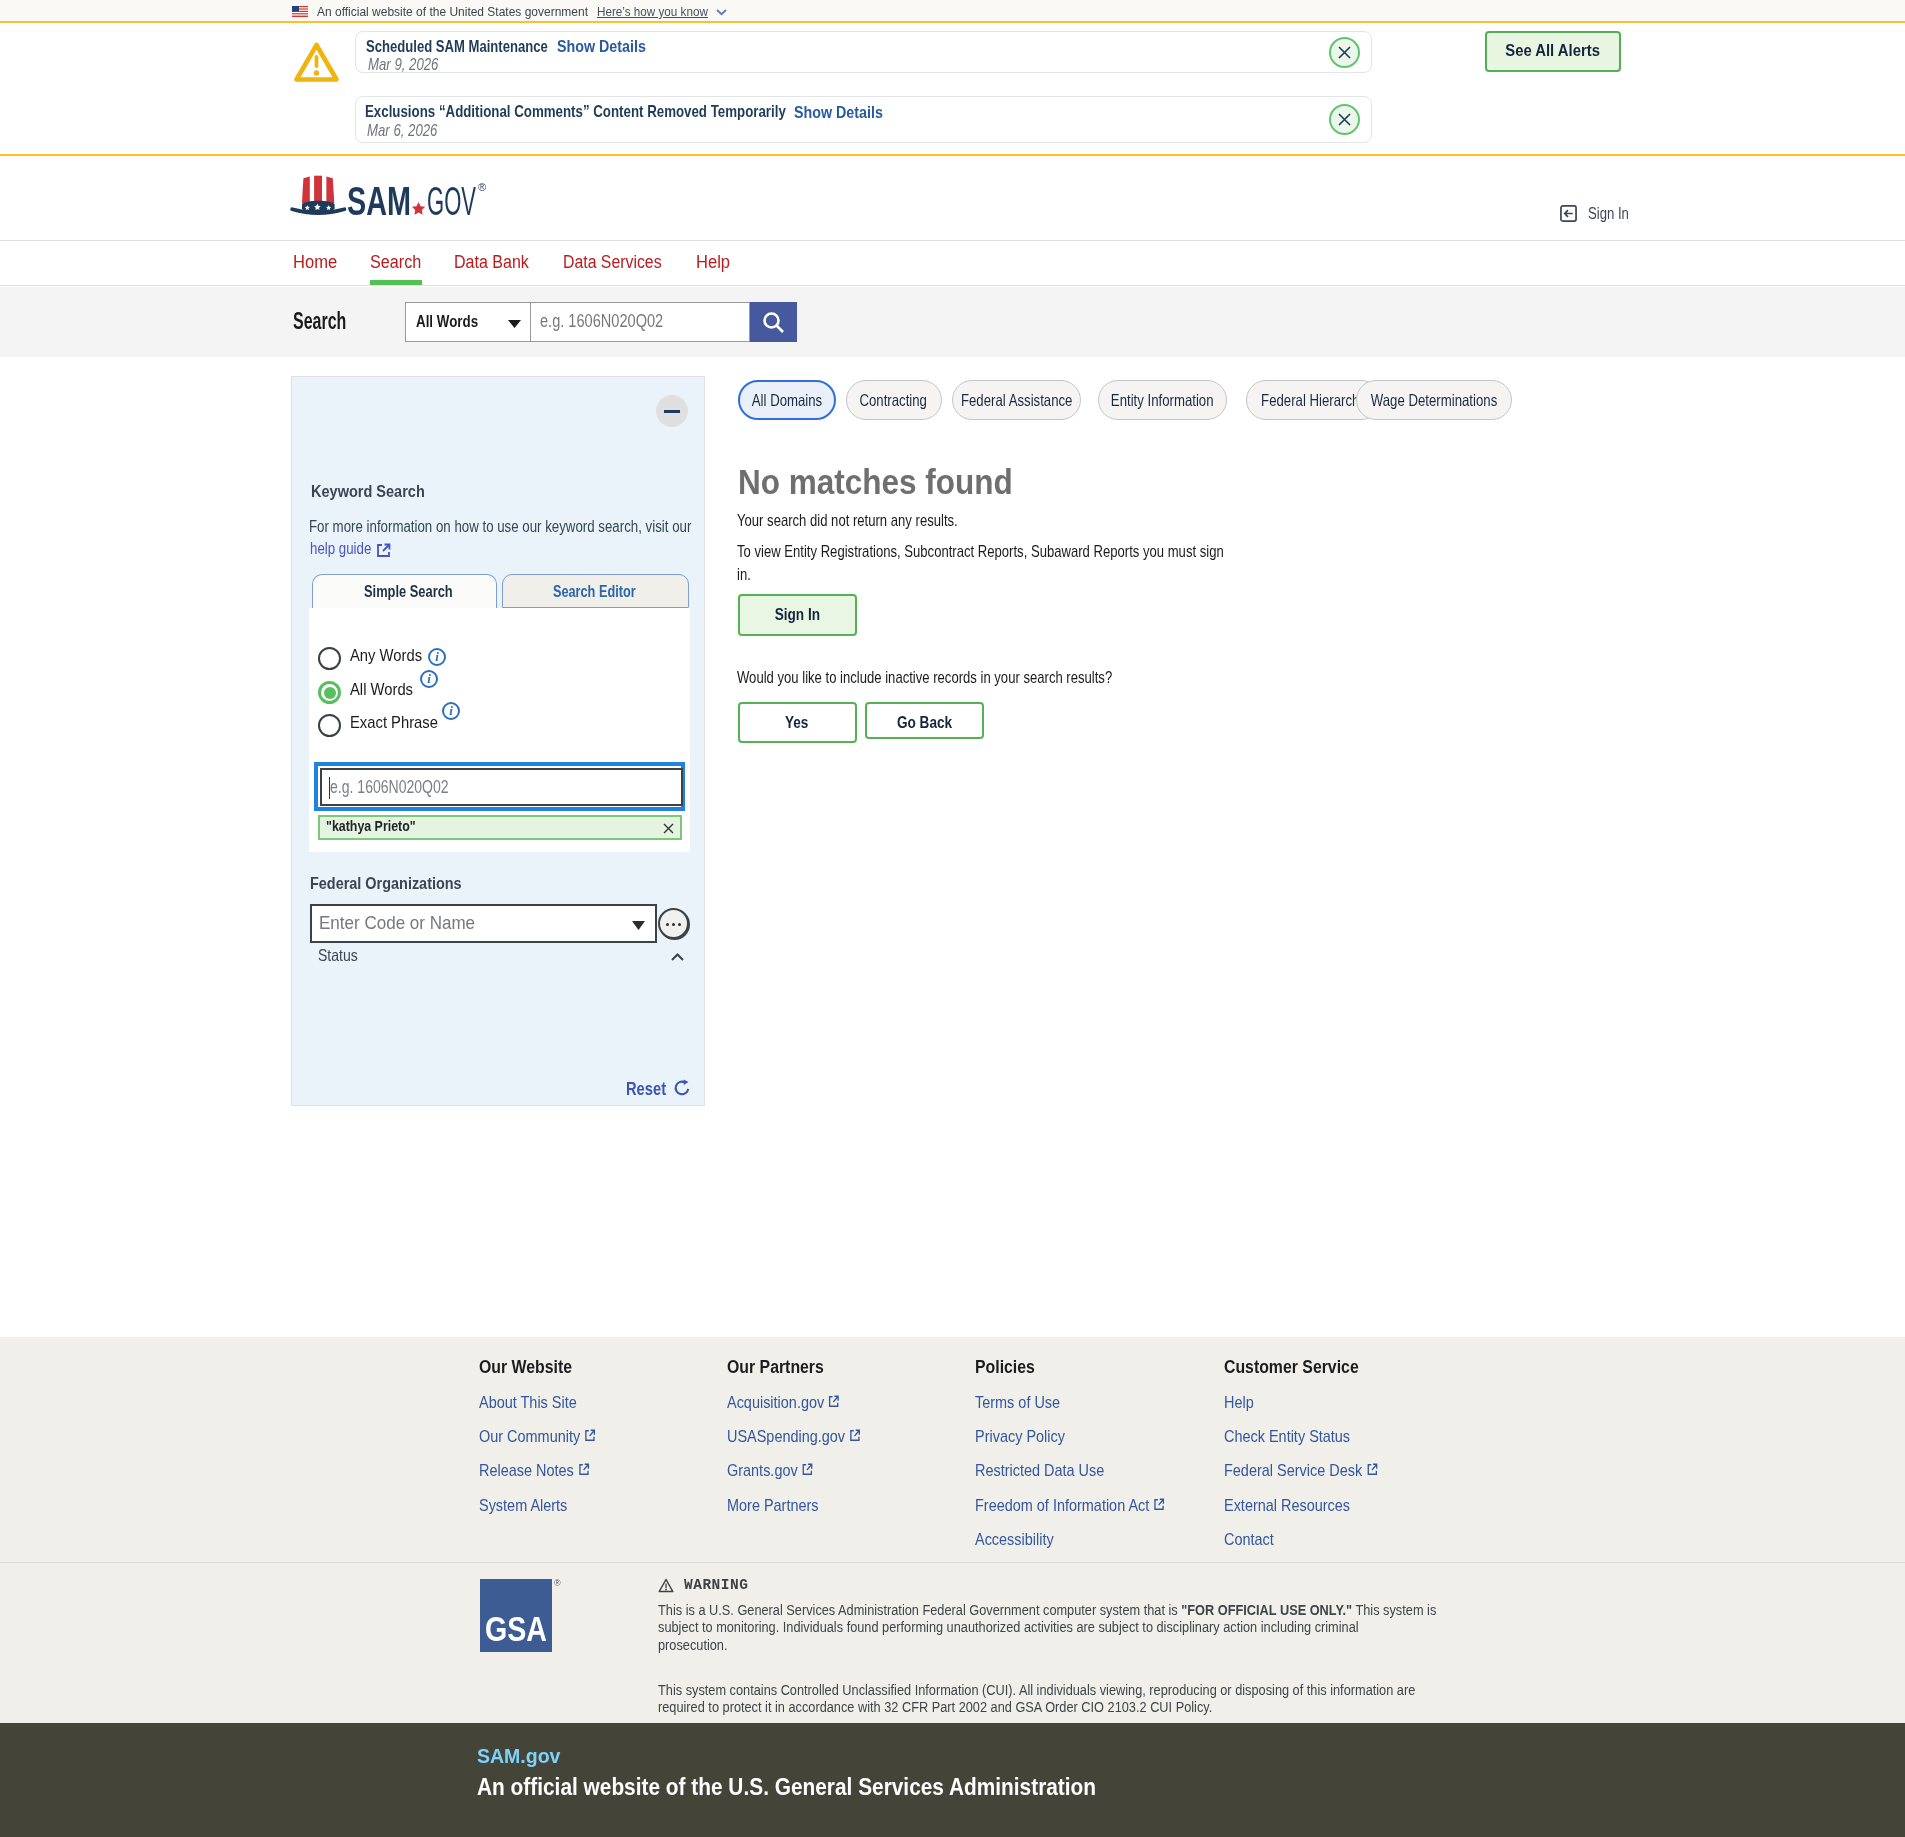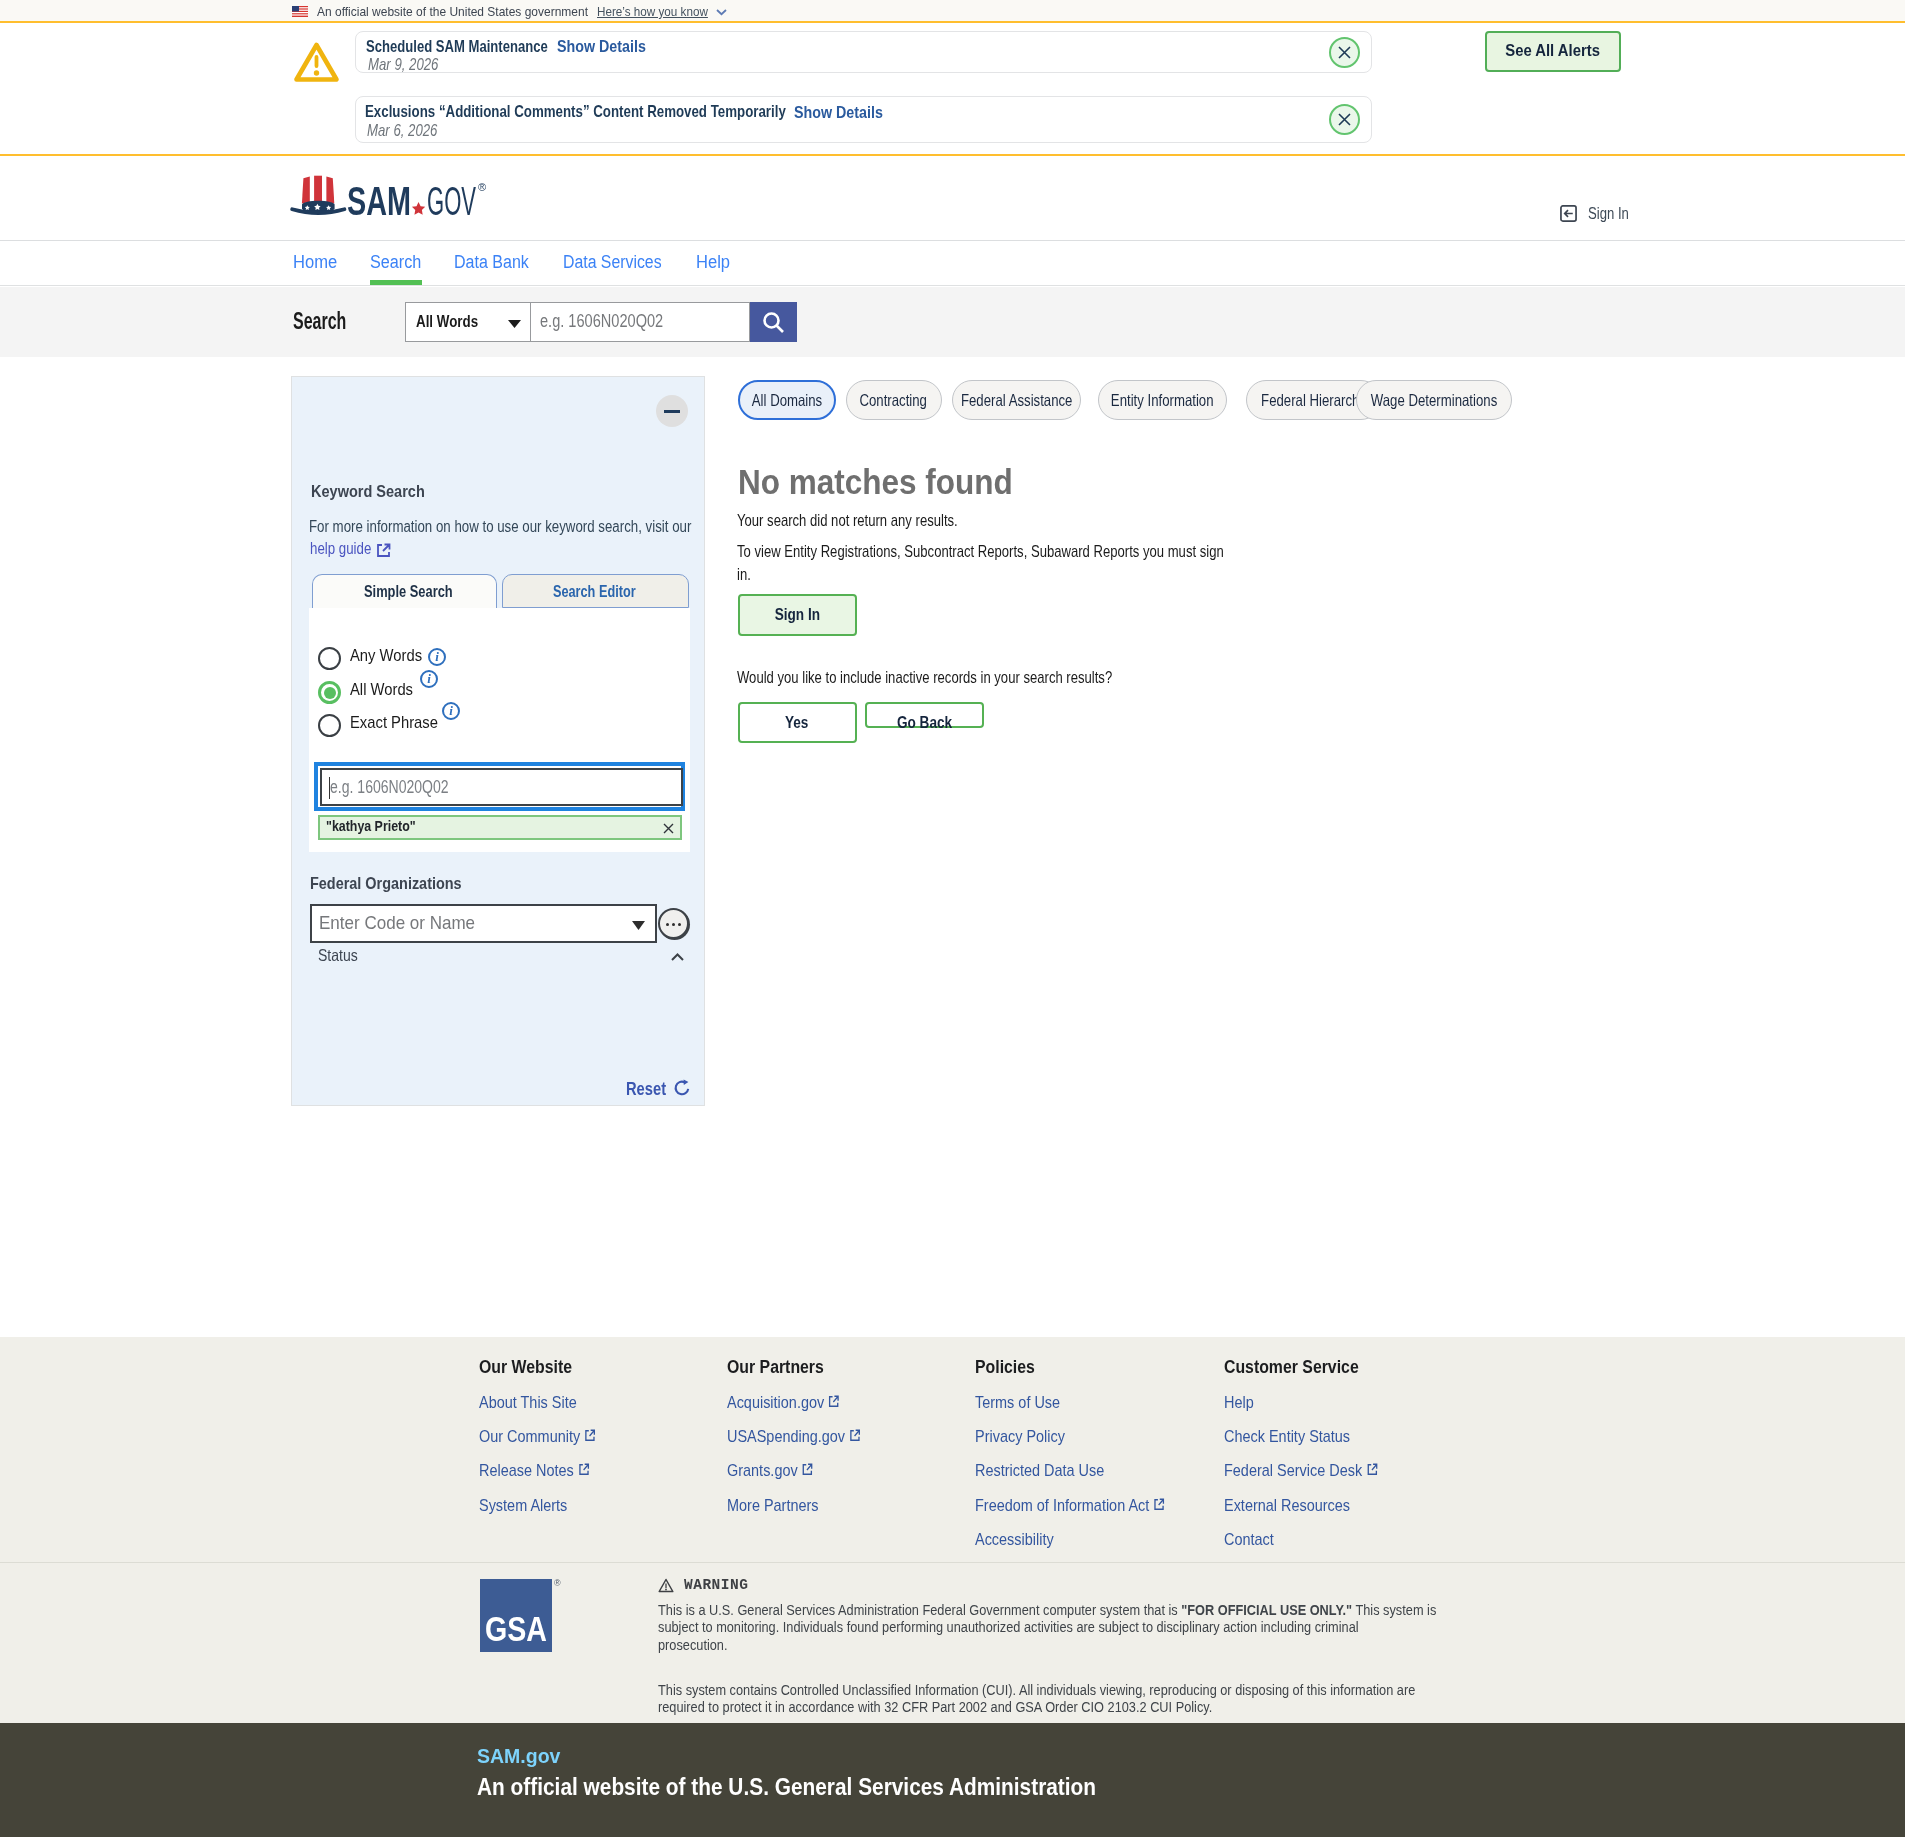--- a/index.html
+++ b/index.html
@@ -16,21 +16,21 @@
 #alerts { position:absolute; top:25px; left:0; width:1905px; height:131px; background:#fff; border-bottom:2px solid #ffbe2e; }
 .alertcard { position:absolute; left:355px; width:1017px; background:#fff; border:1px solid #e3e4e6; border-radius:8px; }
 .closebtn { position:absolute; width:31px; height:31px; border-radius:50%; background:#eaf7ea; border:2px solid #62c46e; }
 .closebtn svg { position:absolute; left:7px; top:7px; }
 #seealerts { position:absolute; left:1485px; top:6px; width:136px; height:41px; background:#e8f5e1; border:2px solid #52ae57; border-radius:4px; font-size:16.5px; font-weight:bold; color:#15253d; text-align:center; line-height:34px; }
 
 
 #hdr { position:absolute; top:157px; left:0; width:1905px; height:84px; background:#fff; border-bottom:1px solid #dcdee0; }
 
 
-#nav { position:absolute; top:242px; left:0; width:1905px; height:44px; background:#fff; border-bottom:1px solid #dfe1e2; font-size:18px; color:#3b82f6; }
+#nav { position:absolute; top:242px; left:0; width:1905px; height:44px; background:#fff; border-bottom:1px solid #dfe1e2; font-size:18px; color:#b91c1c; }
 #nav .uline { position:absolute; left:370px; top:38px; width:52px; height:5px; background:#53c054; }
 
 
 #sband { position:absolute; top:287px; left:0; width:1905px; height:70px; background:#f4f4f4; }
 #ssel { position:absolute; left:405px; top:15px; width:126px; height:40px; background:#fff; border:1px solid #989a9d; }
 #sinp { position:absolute; left:531px; top:15px; width:219px; height:40px; background:#fff; border:1px solid #989a9d; border-left:none; }
 #sbtn { position:absolute; left:345px; top:15px; width:47px; height:40px; background:#46589e; }
 
 
 #panel { position:absolute; left:291px; top:376px; width:414px; height:730px; background:#eaf2fa; border:1px solid #dfe1e2; }
@@ -275,21 +275,21 @@
     <span>Wage Determinations</span>
   </div>
 
 <span class="t" style="left:738px;top:464px;font-size:35px;font-weight:bold;color:#6f6f6f;transform:scaleX(0.9)">No matches found</span>
 <span class="t" style="left:737px;top:512px;font-size:17px;transform:scaleX(0.77)">Your search did not return any results.</span>
 <span class="t" style="left:737px;top:543px;font-size:17px;transform:scaleX(0.77)">To view Entity Registrations, Subcontract Reports, Subaward Reports you must sign</span>
 <span class="t" style="left:737px;top:566px;font-size:17px;transform:scaleX(0.77)">in.</span>
 <div class="gbtn" style="left:737.6px;top:594px;width:119px;height:42px;background:#e9f6e4;line-height:38px"><span style="display:inline-block;transform:scaleX(0.8)">Sign In</span></div>
 <span class="t" style="left:737px;top:669px;font-size:17px;transform:scaleX(0.77)">Would you like to include inactive records in your search results?</span>
 <div class="gbtn" style="left:737.6px;top:702px;width:119px;height:41px;background:#fff;line-height:37px"><span style="display:inline-block;transform:scaleX(0.8)">Yes</span></div>
-<div class="gbtn" style="left:864.6px;top:702px;width:119px;height:26px;background:#fff;line-height:37px"><span style="display:inline-block;transform:scaleX(0.8)">Go Back</span></div>
+<div class="gbtn" style="left:864.6px;top:702px;width:119px;height:37px;background:#fff;line-height:37px"><span style="display:inline-block;transform:scaleX(0.8)">Go Back</span></div>
 
 <div id="footer">
   <span class="fh" style="left:479px;top:20px">Our Website</span>
   <a class="fl" style="left:479px;top:56px">About This Site</a>
   <a class="fl" style="left:479px;top:90px">Our Community<svg class="ext" width="13" height="13" viewBox="0 0 15 15">
         <path d="M6 2 H2 V13 H13 V9" fill="none" stroke="#33569f" stroke-width="1.8"></path>
         <path d="M8.5 1.5 H13.5 V6.5 M13 2 L7 8" fill="none" stroke="#33569f" stroke-width="1.8"></path>
       </svg></a>
   <a class="fl" style="left:479px;top:124px">Release Notes<svg class="ext" width="13" height="13" viewBox="0 0 15 15">
         <path d="M6 2 H2 V13 H13 V9" fill="none" stroke="#33569f" stroke-width="1.8"></path>

